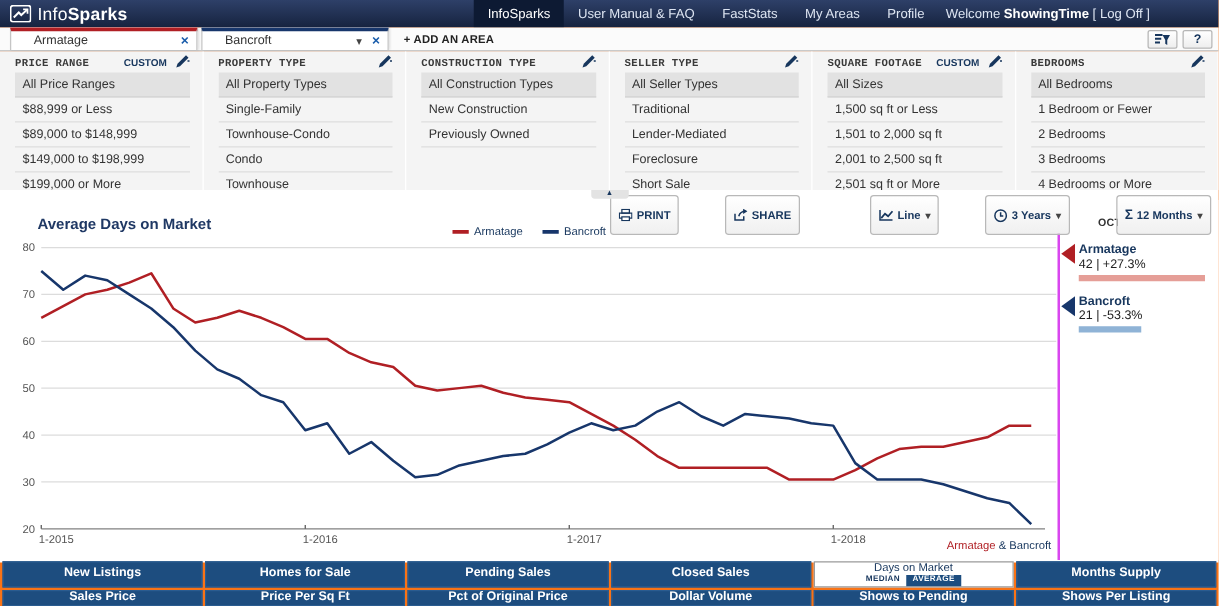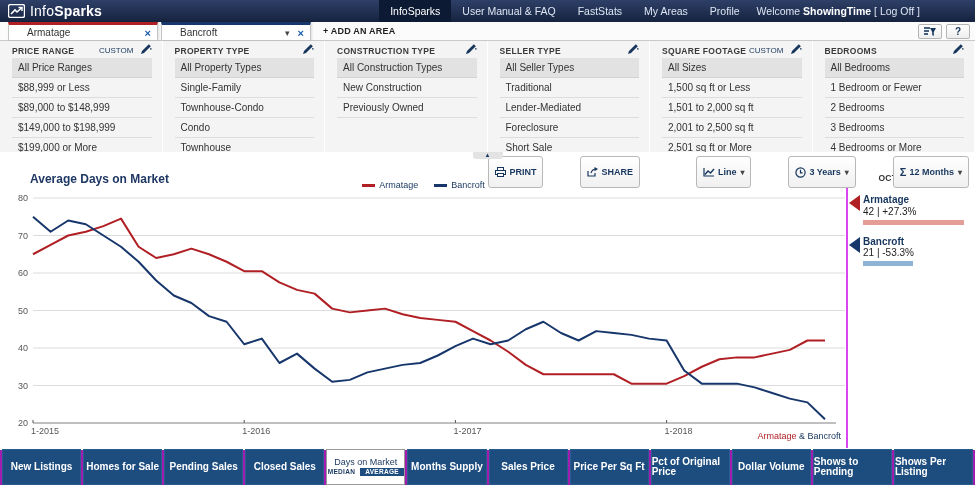--- a/index.html
+++ b/index.html
@@ -1,16 +1,16 @@
 <!DOCTYPE html>
 <html><head>
 <meta charset="utf-8">
 <style>
   html,body{margin:0;padding:0;background:#fff;}
-  .app{position:relative;width:975px;height:485px;overflow:hidden;background:#a21caf;
+  .app{position:relative;width:975px;height:485px;overflow:hidden;background:#f97316;
        font-family:"Liberation Sans",sans-serif;-webkit-font-smoothing:antialiased;}
 
   
   .topnav{height:22px;display:flex;align-items:center;background:linear-gradient(#2e4068,#16233f);}
   .logo{display:flex;align-items:center;gap:5px;padding-left:8px;cursor:pointer;}
   .logo-icon{display:inline-flex;}
   .logo-text{color:#fff;font-size:14px;letter-spacing:.2px;}
   .logo-text b{font-weight:bold;}
   .nav-menu{margin-left:auto;display:flex;height:22px;}
   .nav-item{line-height:22px;padding:0 11px;font-size:10.5px;color:#dde5f2;cursor:pointer;white-space:nowrap;}
@@ -30,23 +30,23 @@
   .area-tab .close{color:#1a5dab;font-weight:bold;font-size:11px;cursor:pointer;}
   .add-area{font-size:9px;font-weight:bold;color:#222;margin-left:12px;align-self:center;letter-spacing:.2px;cursor:pointer;}
   .tab-tools{margin-left:auto;margin-right:5px;display:flex;gap:4px;align-items:center;}
   .tool-btn{width:24px;height:15px;background:linear-gradient(#fff,#eee);border:1px solid #b5b5b5;border-radius:2px;
             display:inline-flex;align-items:center;justify-content:center;font-size:10px;font-weight:bold;color:#17365d;cursor:pointer;padding:0;}
 
   
   .filters{height:111px;background:#f4f4f4;display:grid;grid-template-columns:repeat(6,1fr);}
   .f-col{padding:2px 10px 0 12px;border-right:1px solid #fff;overflow:hidden;}
   .f-head{display:flex;align-items:center;height:15px;}
-  .f-title{font-size:8.5px;font-weight:bold;color:#3a3a3a;letter-spacing:.3px;}
+  .f-title{font-size:8.5px;font-weight:bold;color:#3a3a3a;letter-spacing:.3px;font-family:Liberation Mono, monospace;}
   .f-spacer{flex:1;}
-  .f-custom{font-size:8px;font-weight:normal;color:#17365d;margin-right:5px;cursor:pointer;}
+  .f-custom{font-size:8px;font-weight:bold;color:#17365d;margin-right:5px;cursor:pointer;}
   .f-edit{background:transparent;border:none;padding:0;cursor:pointer;display:inline-flex;}
   .f-item{height:19px;line-height:19px;font-size:10px;color:#333;border-bottom:1px solid #ddd;padding-left:6px;cursor:pointer;}
   .f-item.sel{background:#e2e2e2;border-bottom-color:#d2d2d2;}
 
   
   .chart-section{position:relative;height:298px;background:#fff;}
   .collapse-handle{position:absolute;top:0;left:50%;transform:translateX(-50%);width:30px;height:7px;background:#e3e3e3;
                    text-align:center;font-size:7px;line-height:6px;color:#17365d;border-radius:0 0 3px 3px;cursor:pointer;z-index:5;}
   .toolbar{position:absolute;top:4px;right:6px;display:flex;gap:5px;align-items:center;z-index:4;}
   .tb{height:32px;display:inline-flex;align-items:center;gap:3px;background:linear-gradient(#fff,#f0f0f0);
@@ -65,21 +65,21 @@
 
   .summary{position:absolute;right:0;top:8px;bottom:2px;width:127px;border-left:2px solid #d946ef;background:#fff;}
   .summary-month{text-align:center;font-size:8.5px;font-weight:bold;color:#333;margin-top:13px;letter-spacing:.2px;}
   .entry{position:relative;margin:11px 0 0 15px;}
   .entry .tri{position:absolute;left:-14px;top:1px;width:0;height:0;border-top:8px solid transparent;border-bottom:8px solid transparent;border-right:11px solid #000;}
   .entry-name{font-size:10px;font-weight:bold;color:#17365d;line-height:1.15;}
   .entry-val{font-size:10px;color:#222;line-height:1.2;}
   .entry-bar{height:5px;margin-top:2px;}
 
   
-  .metrics{position:absolute;left:0;right:0;bottom:0;height:36px;display:flex;gap:2px;padding:0 2px;box-sizing:border-box;}
+  .metrics{position:absolute;left:0;right:0;bottom:0;height:36px;display:flex;flex-direction:column;gap:2px;padding:0 2px;box-sizing:border-box;}
   .m-row{flex:1;display:grid;grid-template-columns:repeat(6,1fr);gap:2px;}
   .m-cell{background:#1d4d7f;border:1px solid #2a5c90;color:#fff;font-size:10px;font-weight:bold;
           display:flex;align-items:center;justify-content:center;cursor:pointer;line-height:1;}
   .m-cell.active{background:#fff;border:1px solid #9a9a9a;color:#17365d;flex-direction:column;}
   .m-active-title{font-size:9px;font-weight:normal;}
   .m-opts{display:flex;gap:5px;margin-top:1px;align-items:center;}
   .m-opt{font-size:6.5px;font-weight:bold;color:#17365d;letter-spacing:.3px;cursor:pointer;}
   .m-opt.sel{background:#1d4d7f;color:#fff;padding:1px 5px;}
 </style>
 </head>

